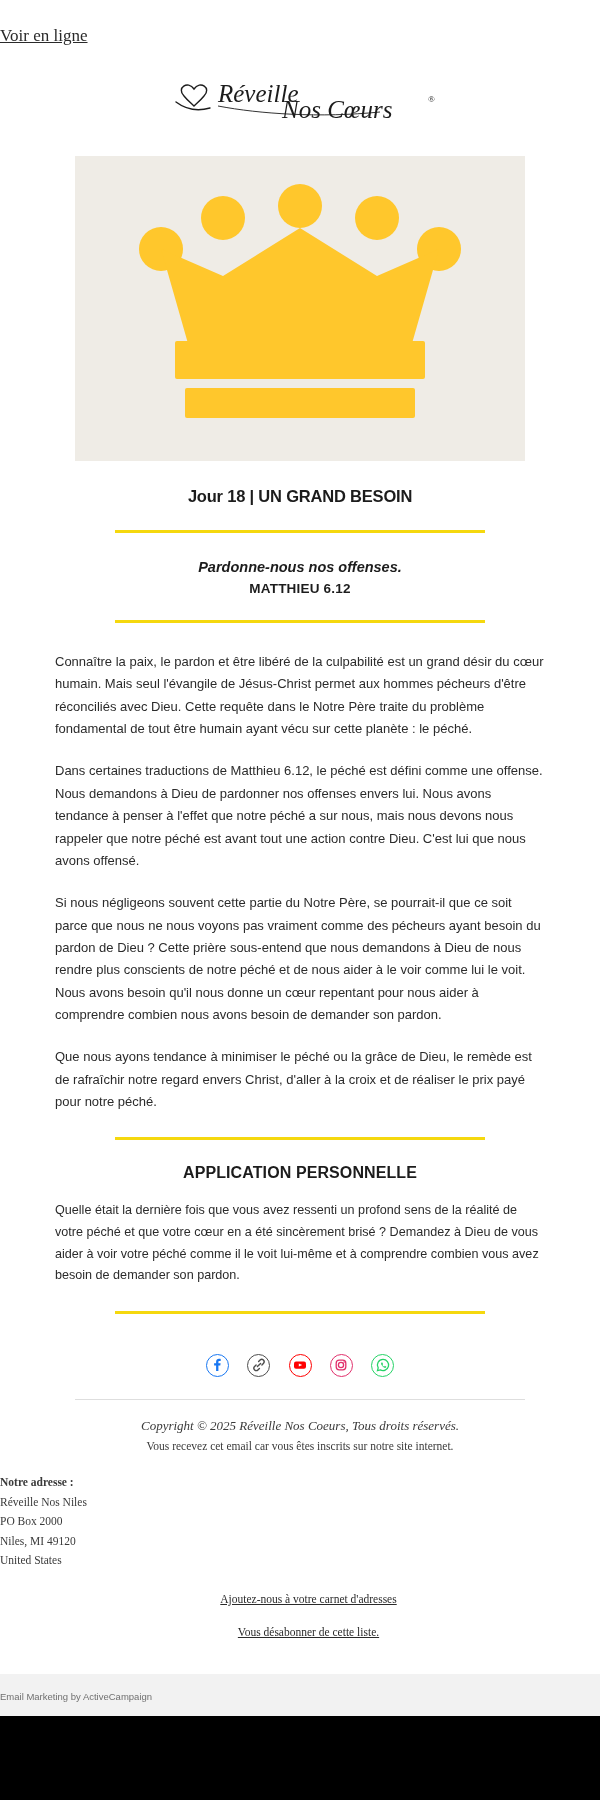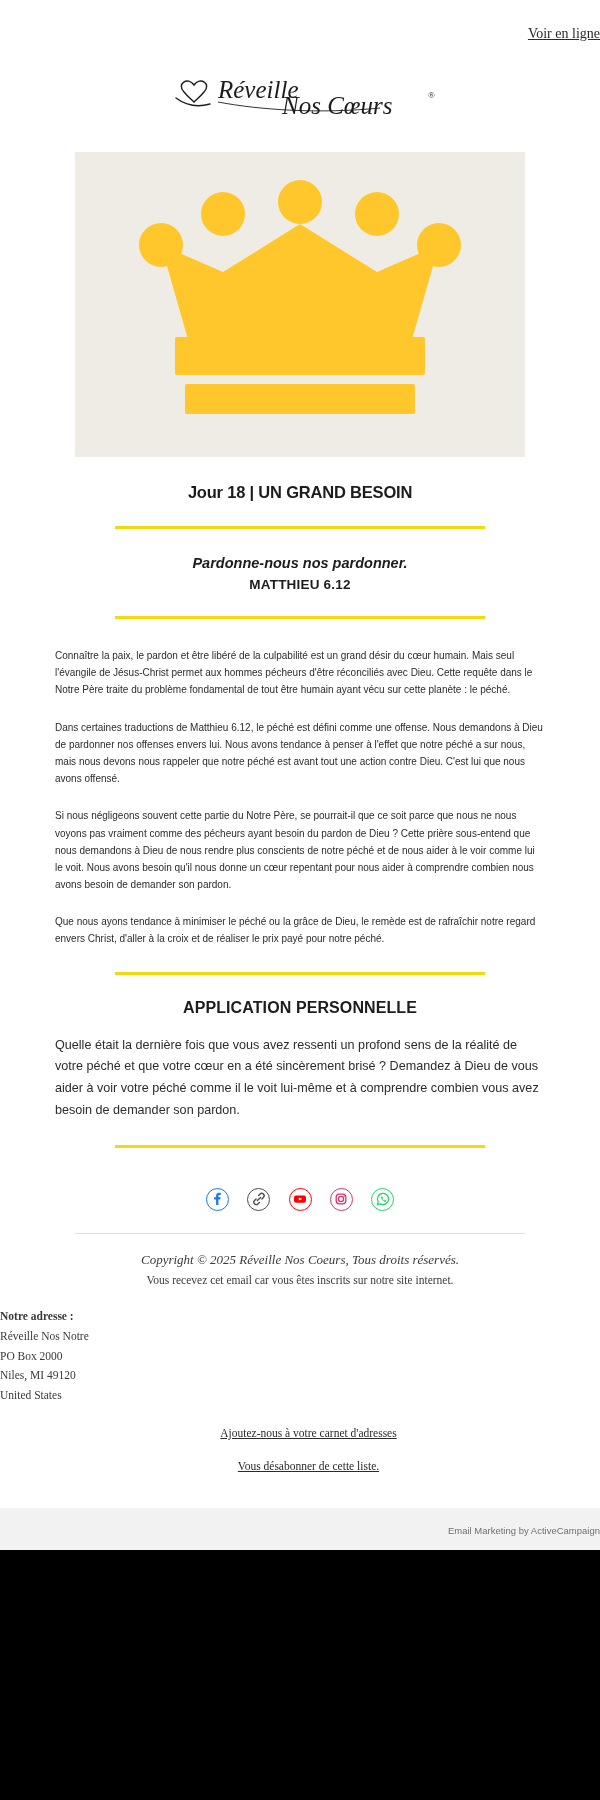--- a/index.html
+++ b/index.html
@@ -14,28 +14,27 @@
     width: 600px;
     min-height: 1800px;
     background: #ffffff;
   }
   .email-wrap {
     width: 600px;
     background: #ffffff;
     padding-top: 26px;
   }
   .view-online {
-    text-align: right;
+    text-align: left;
     font-family: "Liberation Serif", serif;
-    font-size: 14px;
+    font-size: 17px;
     color: #2a2a2a;
     text-decoration: underline;
     padding-bottom: 18px;
     display: block;
-    margin-left: 26px;
   }
   .logo-block {
     text-align: center;
     padding: 8px 0 22px 0;
     margin-left: 30px;
   }
   .logo-svg { display: inline-block; }
   .hero {
     width: 450px;
     height: 305px;
@@ -78,21 +77,21 @@
     color: #1c1c1c;
     display: block;
     padding-top: 3px;
     letter-spacing: 0.2px;
     font-weight: bold;
   }
   .body-copy {
     padding: 4px 55px 0 55px;
   }
   .body-copy p {
-    font-size: 10px;
+    font-size: 13px;
     line-height: 1.72;
     color: #2b2b2b;
     margin: 0 0 20px 0;
   }
   .section-title {
     text-align: center;
     font-size: 16px;
     font-weight: bold;
     color: #1c1c1c;
     letter-spacing: 0.1px;
@@ -168,21 +167,21 @@
     font-family: "Liberation Serif", serif;
     font-size: 11.5px;
     color: #2a2a2a;
     text-decoration: underline;
     padding-top: 22px;
     padding-left: 17px;
   }
   .footer-link.last { padding-top: 21px; padding-bottom: 28px; }
   .ac-bar {
     background: #f2f2f2;
-    text-align: right;
+    text-align: left;
     padding: 12px 0;
     margin-top: 8px;
   }
   .ac-bar span {
     font-size: 9.5px;
     color: #707070;
   }
   .black-fill {
     background: #000000;
     height: 420px;
@@ -225,21 +224,21 @@
         <rect x="110" y="232" width="230" height="30" rx="2"></rect>
       </g>
     </svg>
   </div>
 
   <div class="day-title">Jour 18 | UN GRAND BESOIN</div>
 
   <hr class="rule">
 
   <div class="verse">
-    <span class="verse-text">Pardonne-nous nos pardonner.</span>
+    <span class="verse-text">Pardonne-nous nos offenses.</span>
     <span class="verse-ref">MATTHIEU 6.12</span>
   </div>
 
   <hr class="rule">
 
   <div class="body-copy">
     <p>Connaître la paix, le pardon et être libéré de la culpabilité est un grand désir du cœur humain. Mais seul l'évangile de Jésus-Christ permet aux hommes pécheurs d'être réconciliés avec Dieu. Cette requête dans le Notre Père traite du problème fondamental de tout être humain ayant vécu sur cette planète : le péché.</p>
     <p>Dans certaines traductions de Matthieu 6.12, le péché est défini comme une offense. Nous demandons à Dieu de pardonner nos offenses envers lui. Nous avons tendance à penser à l'effet que notre péché a sur nous, mais nous devons nous rappeler que notre péché est avant tout une action contre Dieu. C'est lui que nous avons offensé.</p>
     <p>Si nous négligeons souvent cette partie du Notre Père, se pourrait-il que ce soit parce que nous ne nous voyons pas vraiment comme des pécheurs ayant besoin du pardon de Dieu ? Cette prière sous-entend que nous demandons à Dieu de nous rendre plus conscients de notre péché et de nous aider à le voir comme lui le voit. Nous avons besoin qu'il nous donne un cœur repentant pour nous aider à comprendre combien nous avons besoin de demander son pardon.</p>
     <p>Que nous ayons tendance à minimiser le péché ou la grâce de Dieu, le remède est de rafraîchir notre regard envers Christ, d'aller à la croix et de réaliser le prix payé pour notre péché.</p>
@@ -295,21 +294,21 @@
 
   <hr class="divider">
 
   <div class="footer">
     <span class="copyright">Copyright © 2025 Réveille Nos Coeurs, Tous droits réservés.</span>
     <span class="reason">Vous recevez cet email car vous êtes inscrits sur notre site internet.</span>
   </div>
 
   <div class="addr-block">
     <span class="addr-head">Notre adresse :</span>
-    <span class="addr-line">Réveille Nos Notre</span>
+    <span class="addr-line">Réveille Nos Niles</span>
     <span class="addr-line">PO Box 2000</span>
     <span class="addr-line">Niles, MI 49120</span>
     <span class="addr-line">United States</span>
   </div>
 
   <a href="#" class="footer-link">Ajoutez-nous à votre carnet d'adresses</a>
   <a href="#" class="footer-link last">Vous désabonner de cette liste.</a>
 
   <div class="ac-bar">
     <span>Email Marketing by ActiveCampaign</span>

